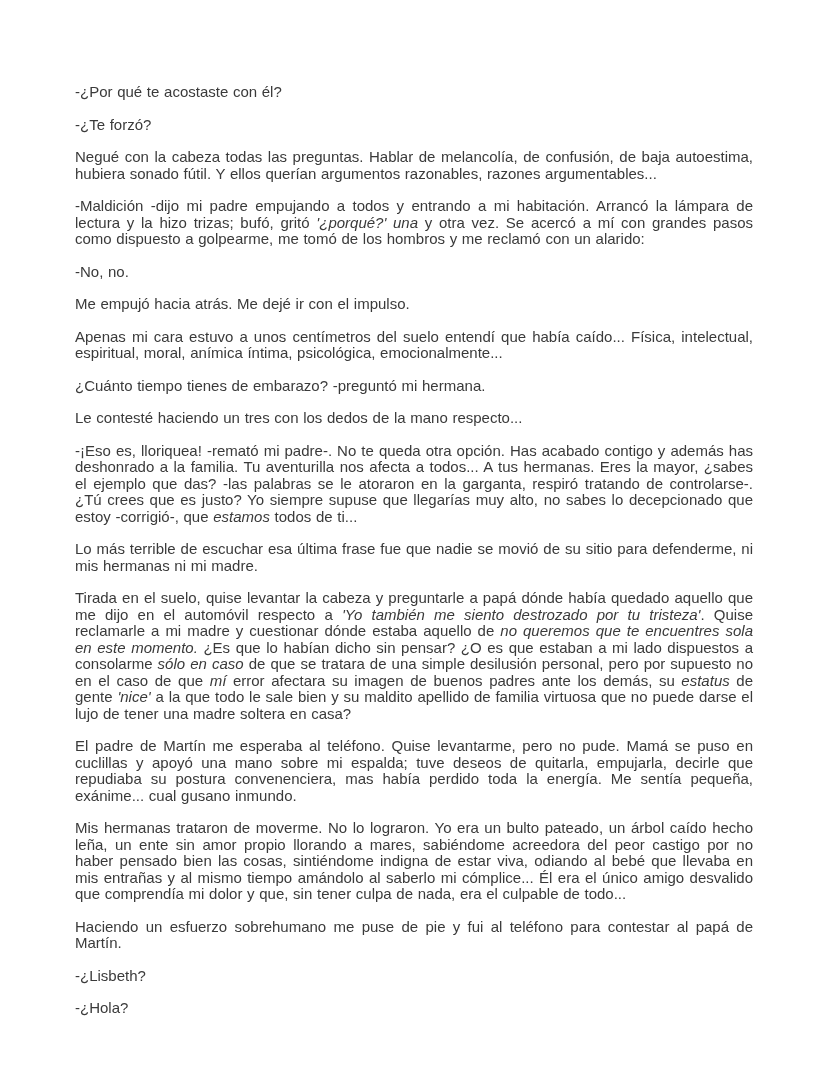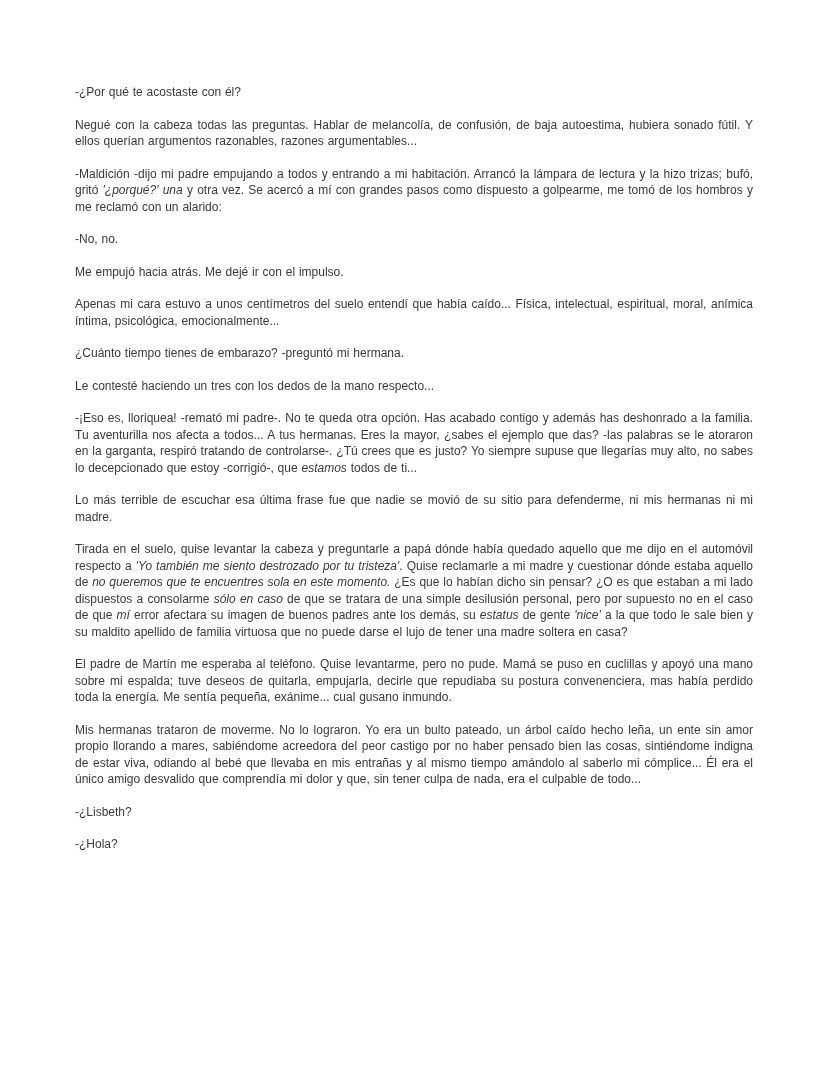--- a/index.html
+++ b/index.html
@@ -11,44 +11,46 @@
     width: 828px;
     min-height: 1071px;
     margin: 0 auto;
     background: #ffffff;
     box-sizing: border-box;
     padding: 84px 75px 60px 75px;
     font-family: "Liberation Sans", "DejaVu Sans", sans-serif;
     color: #3a3a3a;
   }
   .para {
-    font-size: 12px;
+    font-size: 15px;
     line-height: 16.5px;
     margin: 0 0 16px 0;
     text-align: justify;
     word-spacing: 0.5px;
   }
   .para .italic {
     font-style: italic;
   }
 </style>
 </head>
 <body>
 
 <div class="page">
   <div>
       <p class="para"><span>-¿Por qué te acostaste con él?</span></p>
+      <p class="para"><span>-¿Te forzó?</span></p>
       <p class="para"><span>Negué con la cabeza todas las preguntas. Hablar de melancolía, de confusión, de baja autoestima, hubiera sonado fútil. Y ellos querían argumentos razonables, razones argumentables...</span></p>
       <p class="para"><span>-Maldición -dijo mi padre empujando a todos y entrando a mi habitación.  Arrancó la lámpara de lectura y la hizo trizas; bufó, gritó </span><span class="italic">'¿porqué?' una</span><span> y otra vez.  Se acercó a mí con grandes pasos como dispuesto a golpearme, me tomó de los hombros y me reclamó con un alarido:</span></p>
       <p class="para"><span>-No, no.</span></p>
       <p class="para"><span>Me empujó hacia atrás. Me dejé ir con el impulso.</span></p>
       <p class="para"><span>Apenas mi cara estuvo a unos centímetros del suelo entendí que había caído... Física, intelectual, espiritual, moral, anímica íntima, psicológica, emocionalmente...</span></p>
       <p class="para"><span>¿Cuánto tiempo tienes de embarazo? -preguntó mi hermana.</span></p>
       <p class="para"><span>Le contesté haciendo un tres con los dedos de la mano respecto...</span></p>
       <p class="para"><span>-¡Eso es, lloriquea! -remató mi padre-.  No te queda otra opción. Has acabado contigo y además has deshonrado a la familia. Tu aventurilla nos afecta a todos... A tus hermanas. Eres la mayor, ¿sabes el ejemplo que das? -las palabras se le atoraron en la garganta, respiró tratando de controlarse-. ¿Tú crees que es justo? Yo siempre supuse que llegarías muy alto, no sabes lo decepcionado que estoy -corrigió-, que </span><span class="italic">estamos</span><span> todos de ti...</span></p>
       <p class="para"><span>Lo más terrible de escuchar esa última frase fue que nadie se movió de su sitio para defenderme, ni mis hermanas ni mi madre.</span></p>
       <p class="para"><span>Tirada en el suelo, quise levantar la cabeza y preguntarle a papá dónde había quedado aquello que me dijo en el automóvil respecto a </span><span class="italic">'Yo también me siento destrozado por tu tristeza'</span><span>.  Quise reclamarle a mi madre y cuestionar dónde estaba aquello de  </span><span class="italic">no queremos que te encuentres sola en este momento.</span><span> ¿Es que lo habían dicho sin pensar? ¿O es que estaban a mi lado dispuestos a consolarme </span><span class="italic">sólo en caso</span><span> de que se tratara de una simple desilusión personal, pero por supuesto no en el caso de que </span><span class="italic">mí</span><span> error afectara su imagen de buenos padres ante los demás, su </span><span class="italic">estatus</span><span> de gente </span><span class="italic">'nice'</span><span> a la que todo le sale bien y su maldito apellido de familia virtuosa que no puede darse el lujo de tener una madre soltera en casa?</span></p>
       <p class="para"><span>El padre de Martín me esperaba al teléfono. Quise levantarme, pero no pude. Mamá se puso en cuclillas y apoyó una mano sobre mi espalda; tuve deseos de quitarla, empujarla, decirle que repudiaba su postura convenenciera, mas había perdido toda la energía. Me sentía pequeña, exánime... cual gusano inmundo.</span></p>
       <p class="para"><span>Mis hermanas trataron de moverme.  No lo lograron. Yo era un bulto pateado, un árbol caído hecho leña, un ente sin amor propio llorando a mares, sabiéndome acreedora del peor castigo por no haber pensado bien las cosas, sintiéndome indigna de estar viva, odiando al bebé que llevaba en mis entrañas y al mismo tiempo amándolo al saberlo mi cómplice... Él era el único amigo desvalido que comprendía mi dolor y que, sin tener culpa de nada, era el culpable de todo...</span></p>
+      <p class="para"><span>Haciendo un esfuerzo sobrehumano me puse de pie y fui al teléfono para contestar al papá de Martín.</span></p>
       <p class="para"><span>-¿Lisbeth?</span></p>
       <p class="para"><span>-¿Hola?</span></p>
     </div>
 </div>
 
 </body></html>

